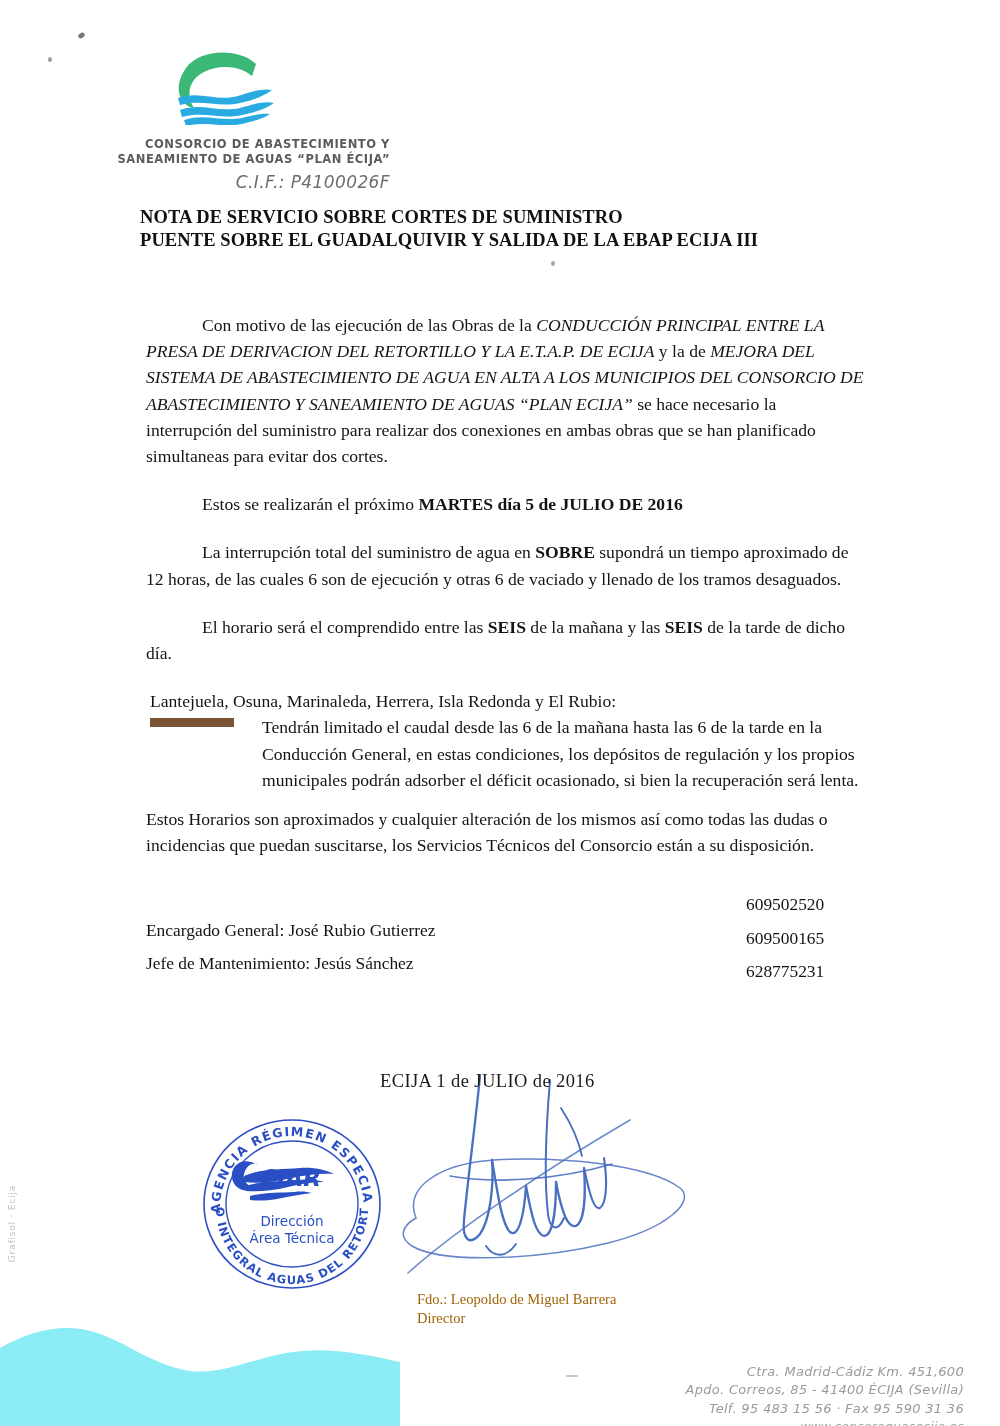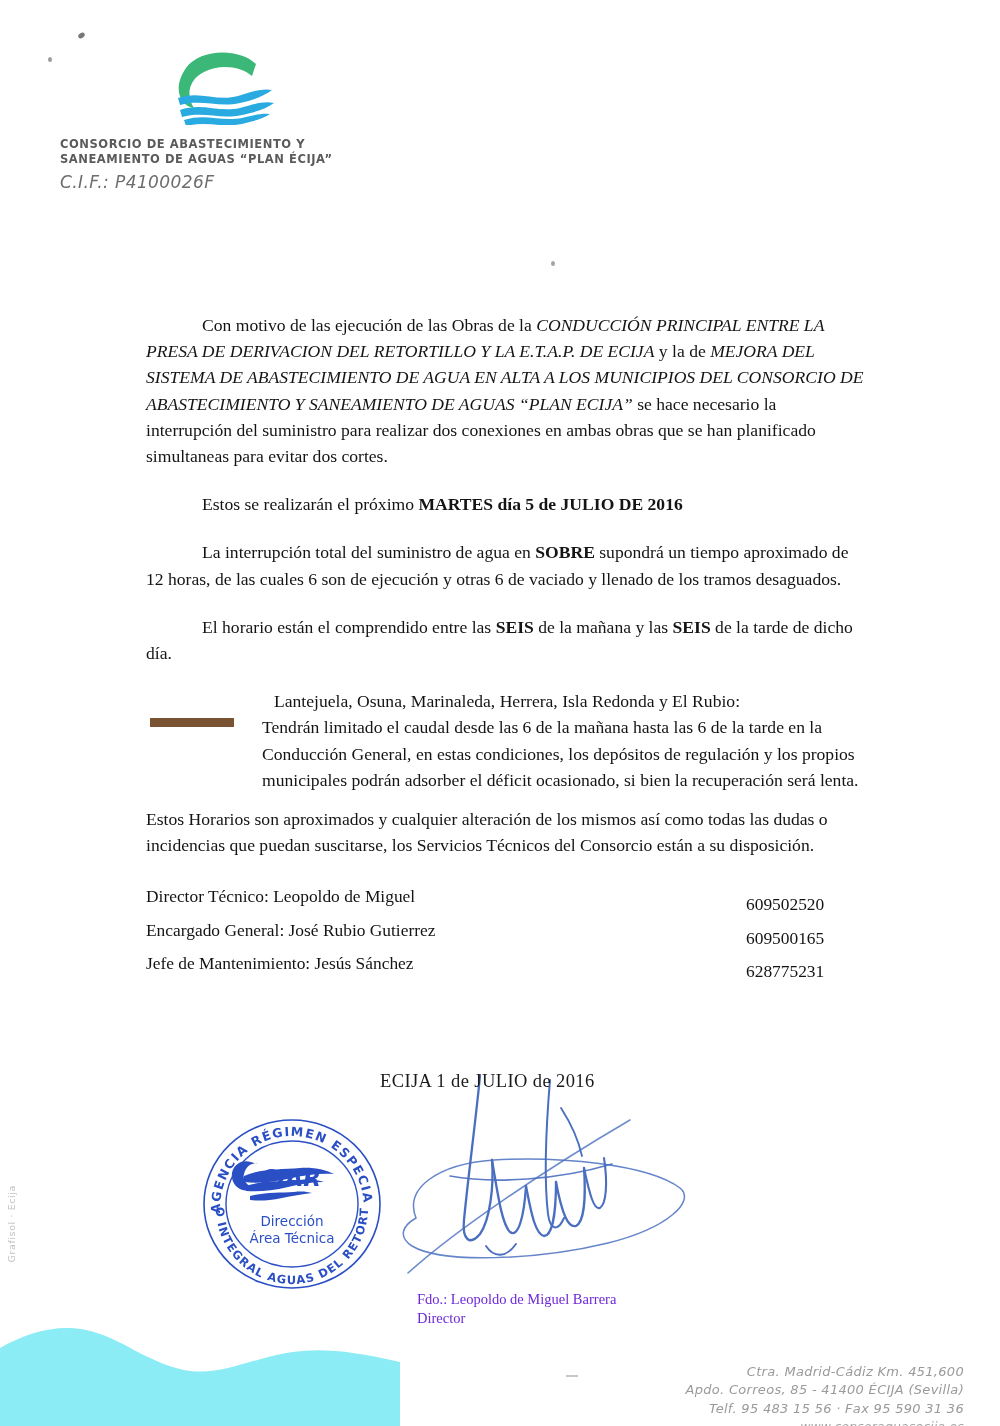--- a/index.html
+++ b/index.html
@@ -32,21 +32,21 @@
   .speck.s2 { left: 48px;  top: 57px;  width: 4px;  height: 5px;  opacity:.55; }
   .speck.s3 { left: 566px; top: 1375px; width: 12px; height: 2px; border-radius:0; opacity:.3; }
   .speck.s4 { left: 551px; top: 261px; width: 4px; height: 5px; opacity:.5; }
 
   
   .logo-block {
     position: absolute;
     left: 60px;
     top: 50px;
     width: 330px;
-    text-align: left;
+    text-align: right;
   }
   .logo-mark {
     width: 130px;
     height: 75px;
     margin: 0 auto 12px auto;
     display: block;
   }
   .org-name {
     font-family: "DejaVu Sans", sans-serif;
     font-size: 11.5px;
@@ -98,21 +98,20 @@
   .it { font-style: italic; }
   .bd { font-weight: bold; }
 
   .spaced { margin-bottom: 22px; }
 
   
   .muni-block { margin-top: 22px; position: relative; }
   .muni-head {
     margin: 0 0 0 4px;
     text-indent: 0;
-    text-align: center;
   }
   .muni-body {
     margin: 0;
     padding-left: 116px;
     line-height: 26.4px;
   }
   .brown-bar {
     position: absolute;
     left: 4px;
     top: 30px;
@@ -160,21 +159,21 @@
     width: 290px;
     height: 235px;
     z-index: 2;
   }
   .sig-caption {
     position: absolute;
     left: 417px;
     top: 1290px;
     font-size: 14.5px;
     line-height: 19px;
-    color: #6d28d9;
+    color: #a16207;
     white-space: pre-line;
     z-index: 3;
   }
 
   
   .footer-addr {
     position: absolute;
     right: 36px;
     top: 1344px;
     text-align: right;
@@ -229,42 +228,43 @@
       <path d="M96 14 C80 -2 40 -2 26 18 C12 38 20 56 34 58 C26 46 28 30 44 22 C60 14 80 16 92 26 Z" fill="#3bb878"></path>
       <path d="M18 48 C40 40 56 52 78 46 C92 42 102 38 112 40 C104 46 94 50 80 53 C58 58 42 49 20 55 Z" fill="#29abe2"></path>
       <path d="M20 60 C42 52 58 63 80 58 C94 54 104 51 114 53 C106 59 96 62 82 65 C60 70 44 61 22 67 Z" fill="#29abe2"></path>
       <path d="M24 70 C46 63 60 72 82 68 C94 65 102 63 110 64 C102 69 94 71 82 74 C62 78 46 71 26 76 Z" fill="#29abe2"></path>
     </svg>
     <div class="org-name">CONSORCIO DE ABASTECIMIENTO Y
 SANEAMIENTO DE AGUAS “PLAN ÉCIJA”</div>
     <div class="cif">C.I.F.: P4100026F</div>
   </div>
 
+  <div class="doc-title">NOTA DE SERVICIO SOBRE CORTES DE SUMINISTRO
+PUENTE SOBRE EL GUADALQUIVIR Y SALIDA DE LA EBAP ECIJA III</div>
 
   <div class="body-wrap">
 
     <p class="para indent spaced"><span>Con motivo de las ejecución de las Obras de la </span><span class="it">CONDUCCIÓN  PRINCIPAL ENTRE LA PRESA DE DERIVACION DEL RETORTILLO Y LA E.T.A.P. DE ECIJA</span><span> y la de </span><span class="it">MEJORA DEL SISTEMA DE ABASTECIMIENTO DE AGUA EN ALTA A LOS MUNICIPIOS DEL CONSORCIO DE ABASTECIMIENTO Y SANEAMIENTO DE AGUAS “PLAN ECIJA”</span><span>  se hace necesario la interrupción del suministro para realizar dos conexiones en ambas obras que se han planificado simultaneas para evitar dos cortes.</span></p>
 
     <p class="para indent spaced"><span>Estos se realizarán el próximo </span><span class="bd">MARTES día  5  de  JULIO  DE  2016</span></p>
 
     <p class="para indent spaced"><span>La interrupción total del suministro de agua en </span><span class="bd">SOBRE</span><span> supondrá un tiempo aproximado de 12 horas, de las cuales 6 son de ejecución y otras 6 de vaciado y llenado de los tramos desaguados.</span></p>
 
-    <p class="para indent spaced"><span>El horario están el comprendido entre las </span><span class="bd">SEIS</span><span> de la mañana y las </span><span class="bd">SEIS</span><span> de la tarde de dicho día.</span></p>
+    <p class="para indent spaced"><span>El horario será el comprendido entre las </span><span class="bd">SEIS</span><span> de la mañana y las </span><span class="bd">SEIS</span><span> de la tarde de dicho día.</span></p>
 
     <div class="muni-block">
       <div class="brown-bar" style="background: rgb(122, 84, 50);"></div>
       <p class="para muni-head">Lantejuela, Osuna,  Marinaleda, Herrera, Isla Redonda y  El Rubio:</p>
       <p class="para muni-body">Tendrán limitado el caudal desde las 6 de la mañana hasta las 6 de la tarde en la Conducción General, en estas condiciones, los depósitos de regulación y los propios municipales podrán adsorber  el déficit ocasionado, si bien la recuperación será lenta.</p>
     </div>
 
     <p class="para">Estos Horarios son aproximados y cualquier alteración de los mismos así como todas las dudas o incidencias que puedan suscitarse, los Servicios Técnicos del Consorcio están a su disposición.</p>
 
     <div class="contacts">
       <div class="contact-row">
-        <span class="contact-role">Director Técnico: Leopoldo de Miguel</span>
         <span class="contact-tel">609502520</span>
       </div>
       <div class="contact-row">
         <span class="contact-role">Encargado General: José Rubio Gutierrez</span>
         <span class="contact-tel">609500165</span>
       </div>
       <div class="contact-row">
         <span class="contact-role">Jefe de Mantenimiento: Jesús Sánchez</span>
         <span class="contact-tel">628775231</span>
       </div>

